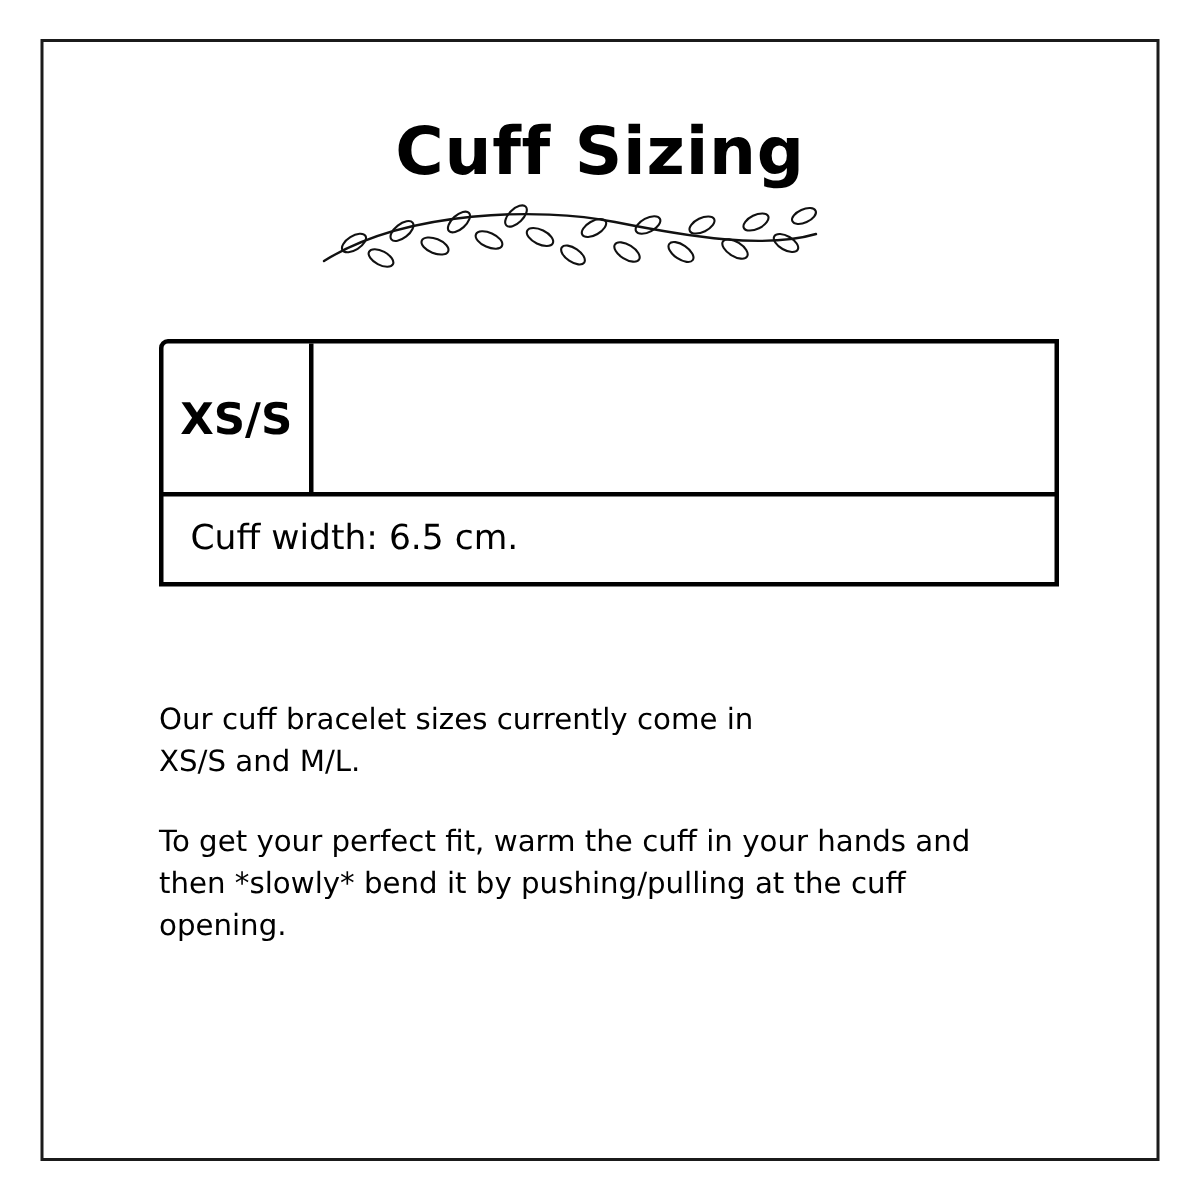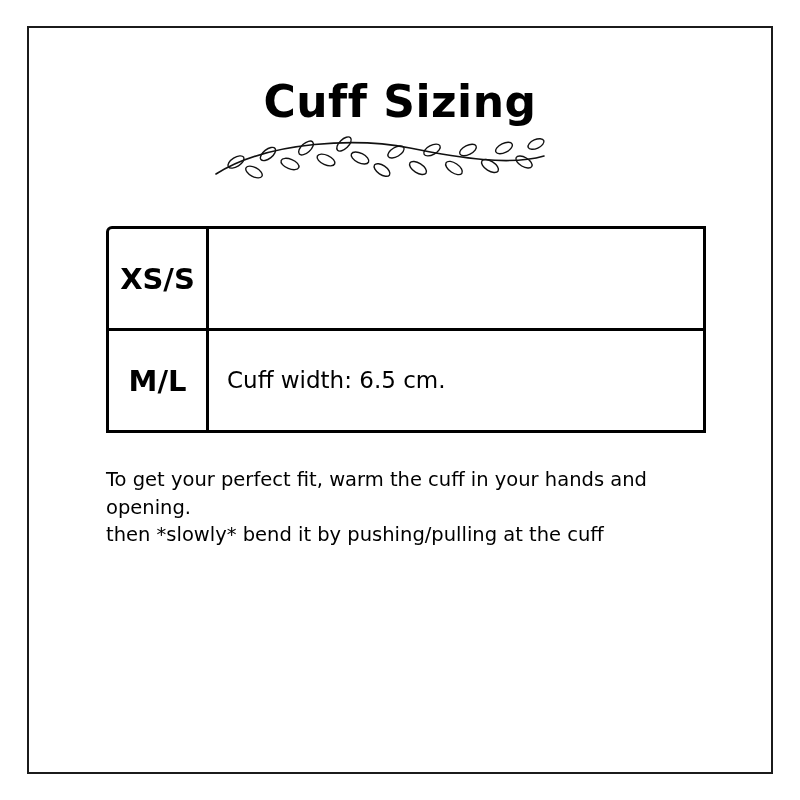--- a/index.html
+++ b/index.html
@@ -155,34 +155,37 @@
       </svg>
     </div>
 
     <div class="table">
 
       <div class="row first">
         <div class="size-cell">XS/S</div>
       </div>
 
       <div class="row">
-        <div class="size-cell">M/L</div>
         <div class="desc-cell">
           <span class="desc-line">Cuff width: 6.5 cm.</span>
         </div>
       </div>
 
     </div>
 
     <div class="notes">
 
+      <div class="para">
+        <span class="para-line">Our cuff bracelet sizes currently come in</span>
+        <span class="para-line">XS/S and M/L.</span>
+      </div>
 
 
       <div class="para">
         <span class="para-line">To get your perfect fit, warm the cuff in your hands and</span>
+        <span class="para-line">then *slowly* bend it by pushing/pulling at the cuff</span>
         <span class="para-line">opening.</span>
-        <span class="para-line">then *slowly* bend it by pushing/pulling at the cuff</span>
       </div>
 
     </div>
 
   </div>
 </div>
 
 </body></html>

